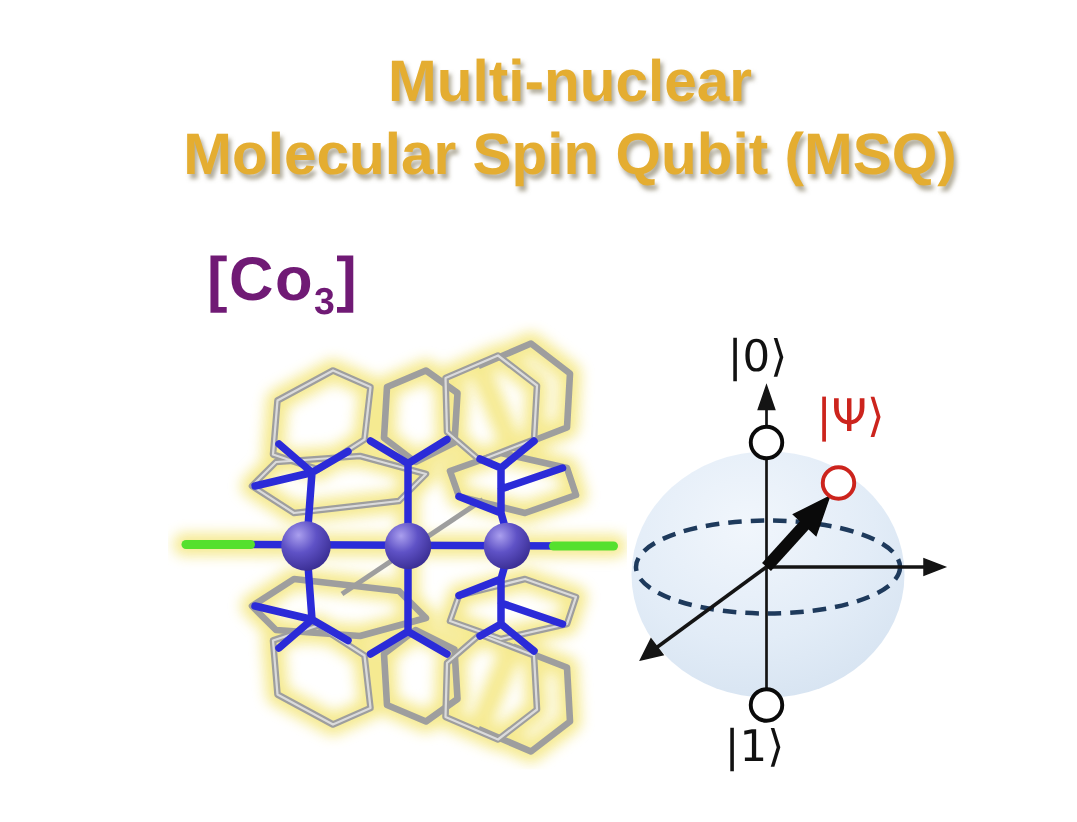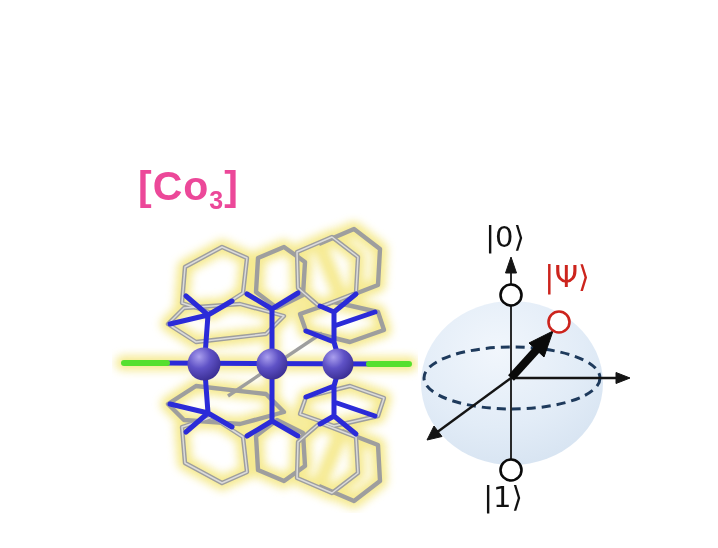--- a/index.html
+++ b/index.html
@@ -10,33 +10,37 @@
   .abs{position:absolute;}
   .title{
     left:42px;top:30px;width:676px;text-align:center;
     font-weight:bold;font-size:39px;line-height:49px;letter-spacing:0px;
     color:#e4ad31;
     text-shadow:2px 3px 3px rgba(115,105,75,.55);
     white-space:nowrap;
   }
   .formula{
     left:138px;top:163px;
-    font-weight:bold;font-size:41px;color:#ec4899;letter-spacing:1px;
+    font-weight:bold;font-size:41px;color:#701a75;letter-spacing:1px;
     white-space:nowrap;
   }
   .formula sub{font-size:25px;font-weight:bold;}
   svg text{font-family:"DejaVu Sans", sans-serif;}
   .ketlabel{font-size:29px;fill:#111111;}
   .psilabel{font-size:30px;fill:#cc241d;}
 </style>
 </head>
 <body>
 
 <div class="slide abs" style="left:0;top:0;width:718px;height:548px;">
 
+  <div class="title abs">
+    <div>Multi-nuclear</div>
+    <div>Molecular Spin Qubit (MSQ)</div>
+  </div>
 
   <div class="formula abs"><span>[Co</span><sub>3</sub><span>]</span></div>
 
   <svg class="abs" style="left:112px;top:213px;" width="306" height="300" viewBox="112 213 306 300">
     <defs>
       <radialGradient id="metal" cx="0.35" cy="0.28" r="0.8">
         <stop offset="0" stop-color="#aa9fee"></stop>
         <stop offset="0.45" stop-color="#5f52c6"></stop>
         <stop offset="1" stop-color="#362a8e"></stop>
       </radialGradient>

